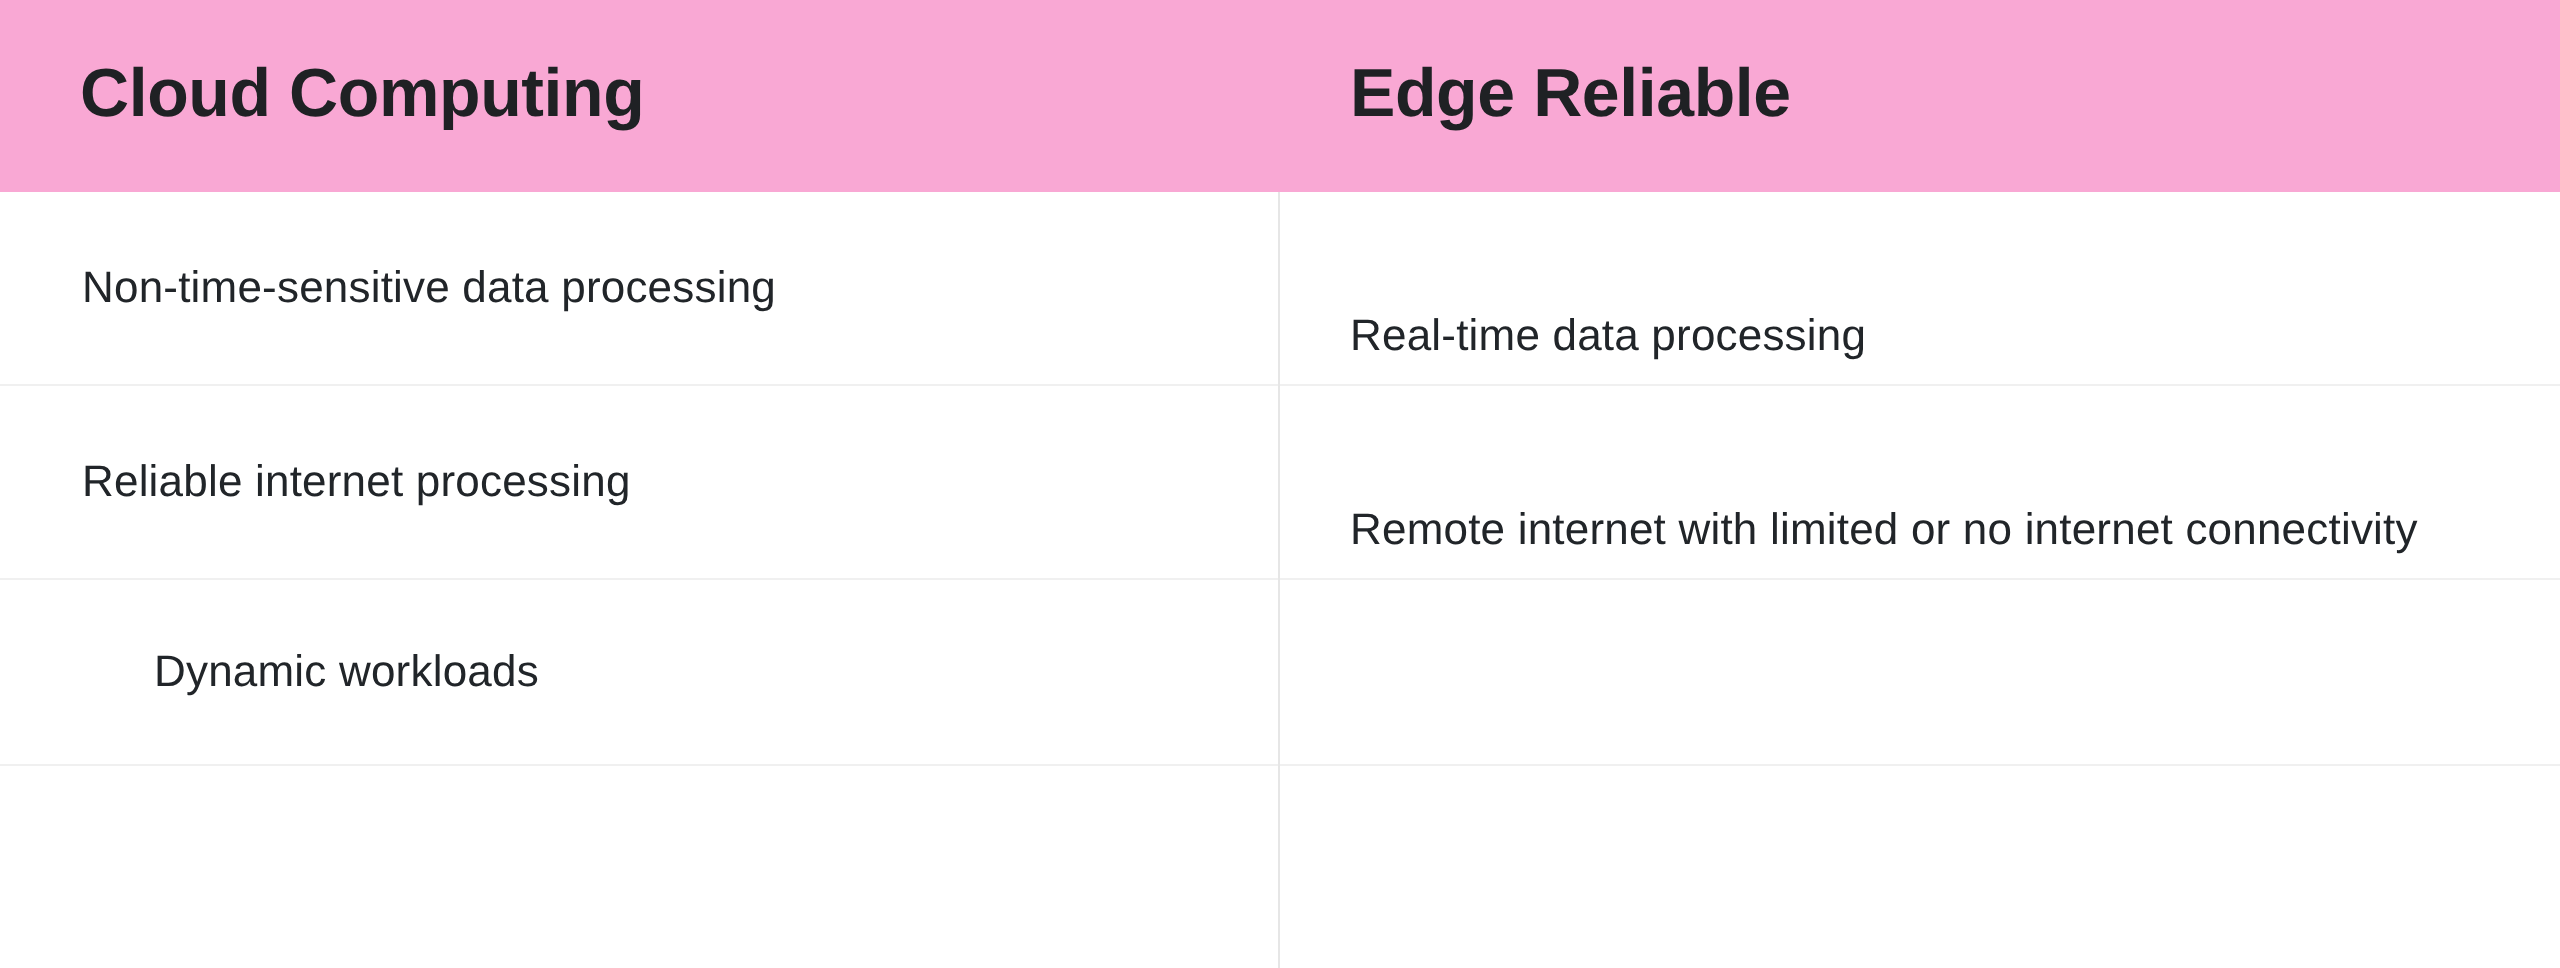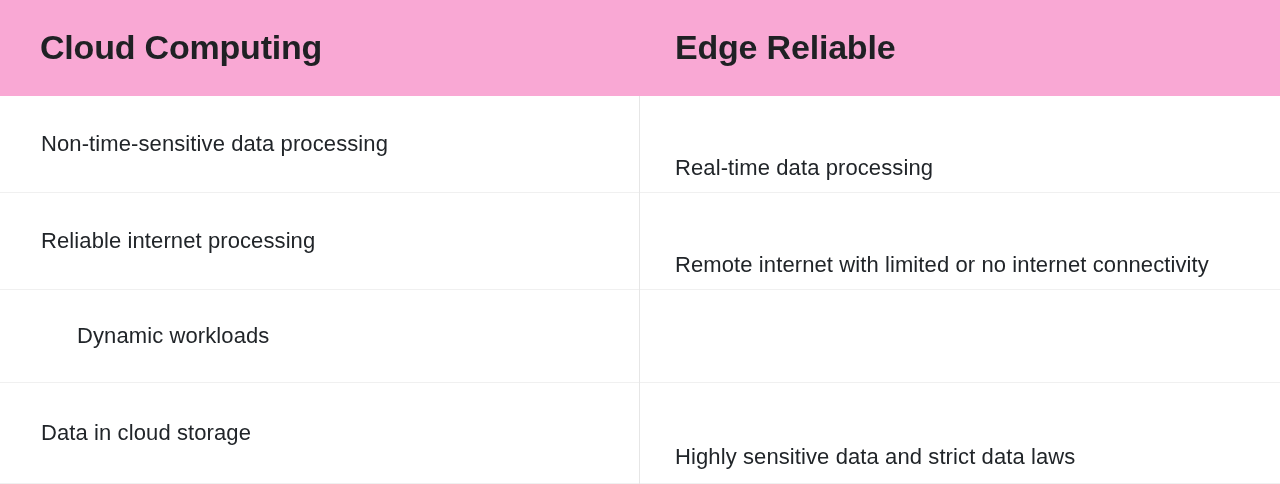--- a/index.html
+++ b/index.html
@@ -131,23 +131,15 @@
         <span class="cell-text">Remote internet with limited or no internet connectivity</span>
       </div>
     </div>
 
     <div class="table-row row-3">
       <div class="body-cell col-left">
         <span class="cell-text">Dynamic workloads</span>
       </div>
     </div>
 
-    <div class="table-row row-4">
-      <div class="body-cell col-left">
-        <span class="cell-text">Data in cloud storage</span>
-      </div>
-      <div class="body-cell col-right">
-        <span class="cell-text">Highly sensitive data and strict data laws</span>
-      </div>
-    </div>
 
   </div>
 </div>
 
 </body></html>

